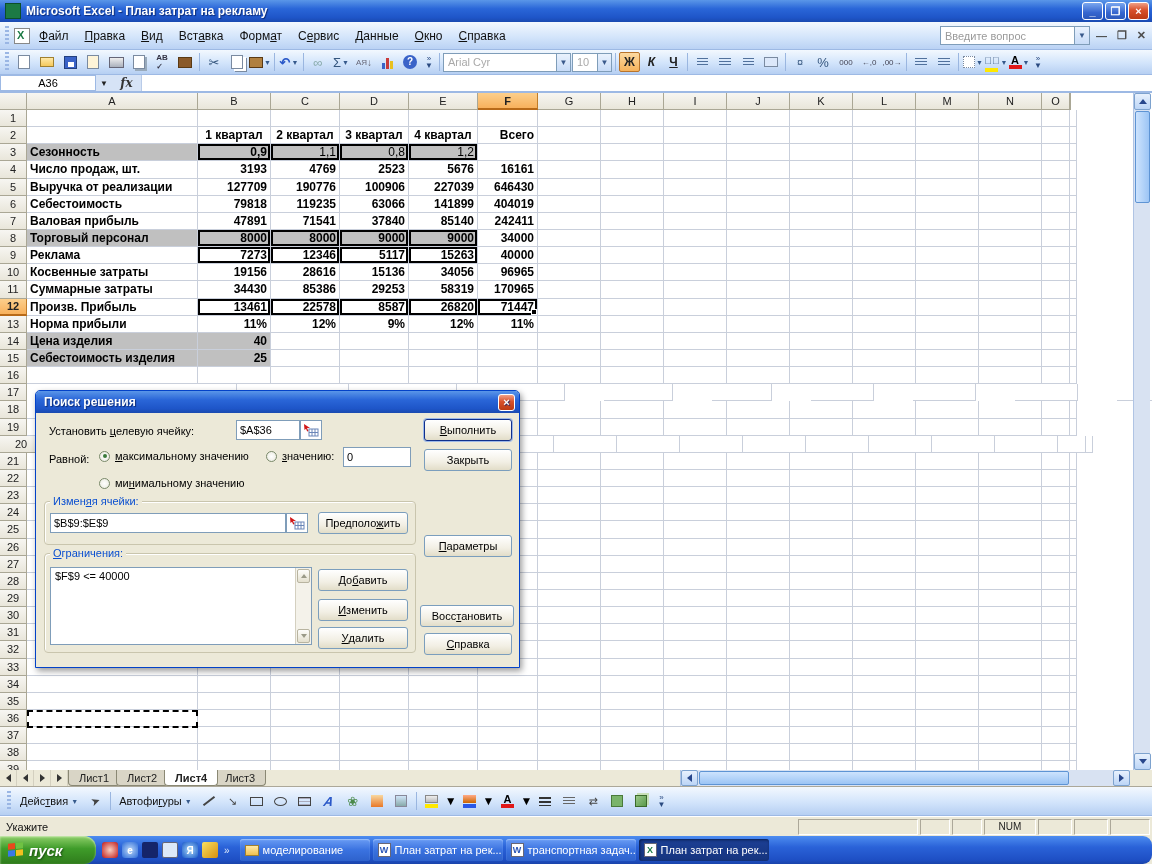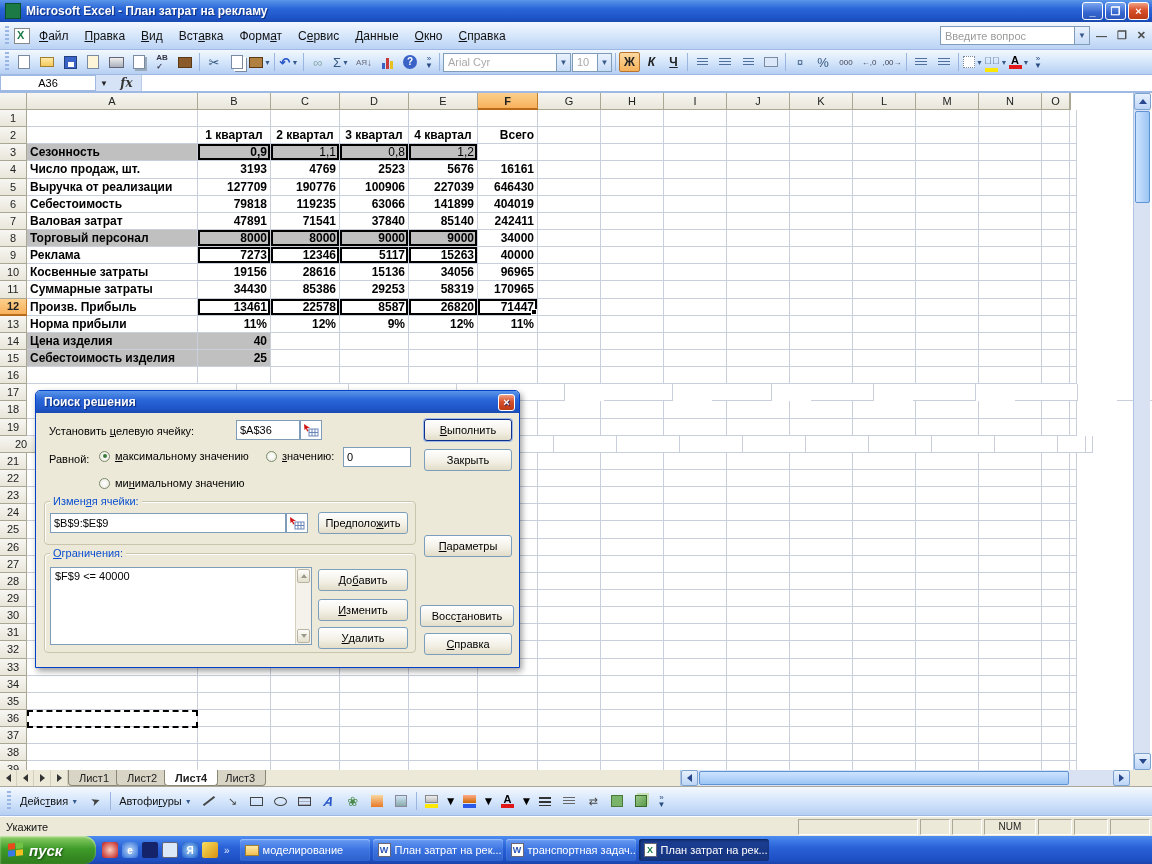--- a/index.html
+++ b/index.html
@@ -124,21 +124,21 @@
   .arrowg { font-size:11px; color:#444; }
   .sqg { width:12px; height:12px; }
 
   
   .statusbar { height:20px; display:flex; align-items:center; background:#ece9d8; border-top:1px solid #fff; padding:0 2px; font-size:11px; }
   .stleft { flex:1; padding-left:4px; color:#111; }
   .stpanel { height:16px; margin-left:2px; border:1px solid; border-color:#aca899 #fff #fff #aca899; display:flex;
     align-items:center; justify-content:center; font-size:10px; color:#222; }
 
   
-  .taskbar { height:28px; display:flex; align-items:stretch; background:linear-gradient(#4d8df0,#2a62d8 40%,#1e4fc4 85%,#1a44aa); }
+  .taskbar { height:28px; display:flex; align-items:stretch; background:linear-gradient(#4d8df0,#2a62d8 40%,#1e4fc4 85%,#1a44aa);border-radius:9px; }
   .startbtn { width:96px; display:flex; align-items:center; gap:5px; padding-left:8px; border-radius:0 12px 12px 0;
     background:linear-gradient(#8fd06a,#3f9c2a 45%,#2f7c1c); box-shadow:inset 0 1px 2px #cfeab8; color:#fff;
     font-weight:bold; font-style:italic; font-size:15px; text-shadow:1px 1px 2px #1a4a10; }
   .winflag { width:16px; height:14px; display:grid; grid-template-columns:7px 7px; grid-template-rows:6px 6px; gap:1px; transform:skewY(-6deg); }
   .winflag i:nth-child(1){background:#e84a1c;} .winflag i:nth-child(2){background:#6fc243;}
   .winflag i:nth-child(3){background:#3a78e8;} .winflag i:nth-child(4){background:#f2c020;}
   .ql { display:flex; align-items:center; gap:4px; padding:0 6px; }
   .qli { width:16px; height:16px; border-radius:3px; display:flex; align-items:center; justify-content:center;
     font-size:10px; font-weight:bold; color:#fff; }
   .qlchev { color:#dce8fc; font-size:10px; margin:0 2px; }
@@ -501,21 +501,21 @@
           <div class="cell" style="width: 63px; height: 100%;"></div>
           <div class="cell" style="width: 63px; height: 100%;"></div>
           <div class="cell" style="width: 63px; height: 100%;"></div>
           <div class="cell" style="width: 63px; height: 100%;"></div>
           <div class="cell" style="width: 63px; height: 100%;"></div>
           <div class="cell" style="width: 28px; height: 100%;"></div>
           <div class="cell" style="height: 100%;"></div>
         </div>
         <div class="grow" style="height: 17.15px;">
           <div class="hcell" style="width: 27px; height: 100%;">7</div>
-          <div class="cell lft" style="width: 171px; height: 100%;">Валовая затрат</div>
+          <div class="cell lft" style="width: 171px; height: 100%;">Валовая прибыль</div>
           <div class="cell num" style="width: 73px; height: 100%;">47891</div>
           <div class="cell num" style="width: 69px; height: 100%;">71541</div>
           <div class="cell num" style="width: 69px; height: 100%;">37840</div>
           <div class="cell num" style="width: 69px; height: 100%;">85140</div>
           <div class="cell num" style="width: 60px; height: 100%;">242411</div>
           <div class="cell" style="width: 63px; height: 100%;"></div>
           <div class="cell" style="width: 63px; height: 100%;"></div>
           <div class="cell" style="width: 63px; height: 100%;"></div>
           <div class="cell" style="width: 63px; height: 100%;"></div>
           <div class="cell" style="width: 63px; height: 100%;"></div>

